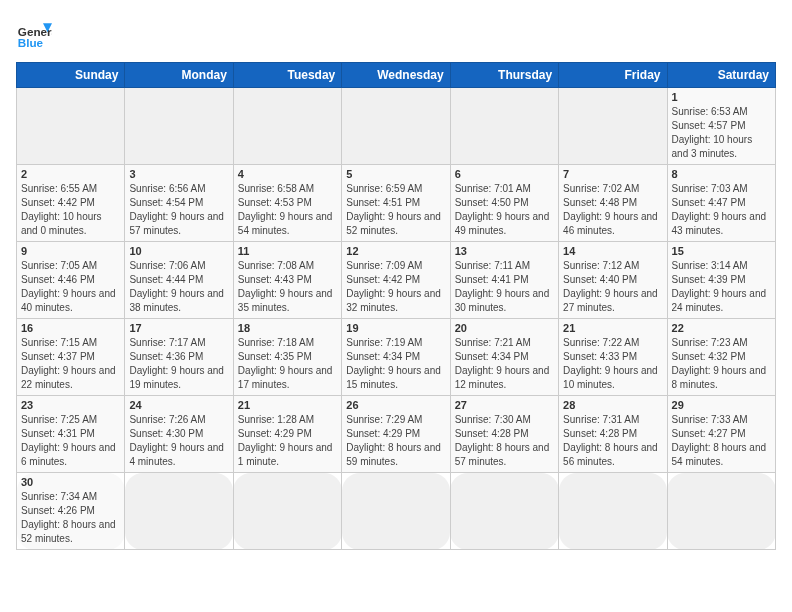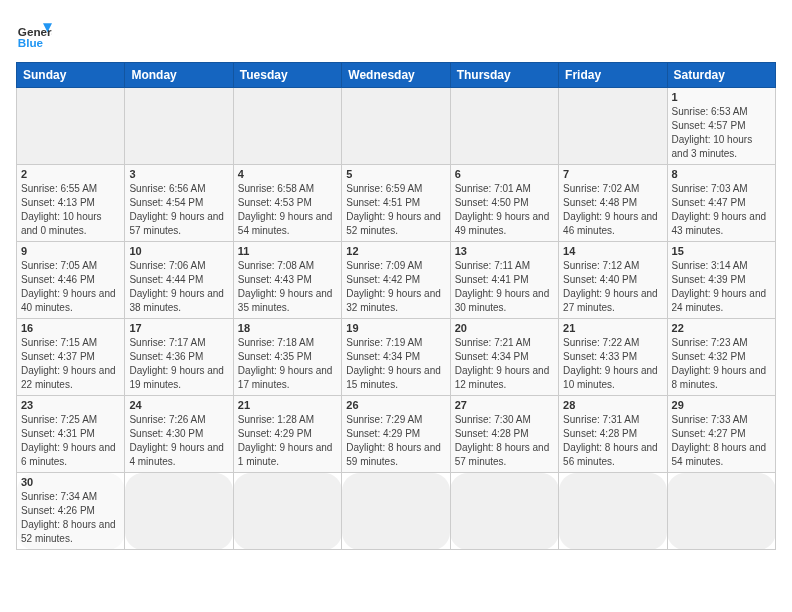--- a/index.html
+++ b/index.html
@@ -50,21 +50,21 @@
       width: 100%;
       border-collapse: collapse;
       border: 1px solid #ccc;
     }
     .calendar th {
       background-color: #1565C0;
       color: #fff;
       font-size: 12px;
       font-weight: bold;
       padding: 5px 6px;
-      text-align: left;
+      text-align: right;
       border: 1px solid #1255a0;
     }
     .calendar td {
       vertical-align: top;
       border: 1px solid #ccc;
       padding: 3px 4px;
       width: 108px;
       min-height: 70px;
       font-size: 9.5px;
       color: #333;
@@ -137,21 +137,21 @@
           <div class="day-info">Sunrise: 6:53 AM
 Sunset: 4:57 PM
 Daylight: 10 hours
 and 3 minutes.</div>
         </td>
       </tr>
       <tr>
         <td>
           <span class="day-num">2</span>
           <div class="day-info">Sunrise: 6:55 AM
-Sunset: 4:13 PM
+Sunset: 4:42 PM
 Daylight: 10 hours
 and 0 minutes.</div>
         </td>
         <td>
           <span class="day-num">3</span>
           <div class="day-info">Sunrise: 6:56 AM
 Sunset: 4:54 PM
 Daylight: 9 hours
 and 57 minutes.</div>
         </td>

